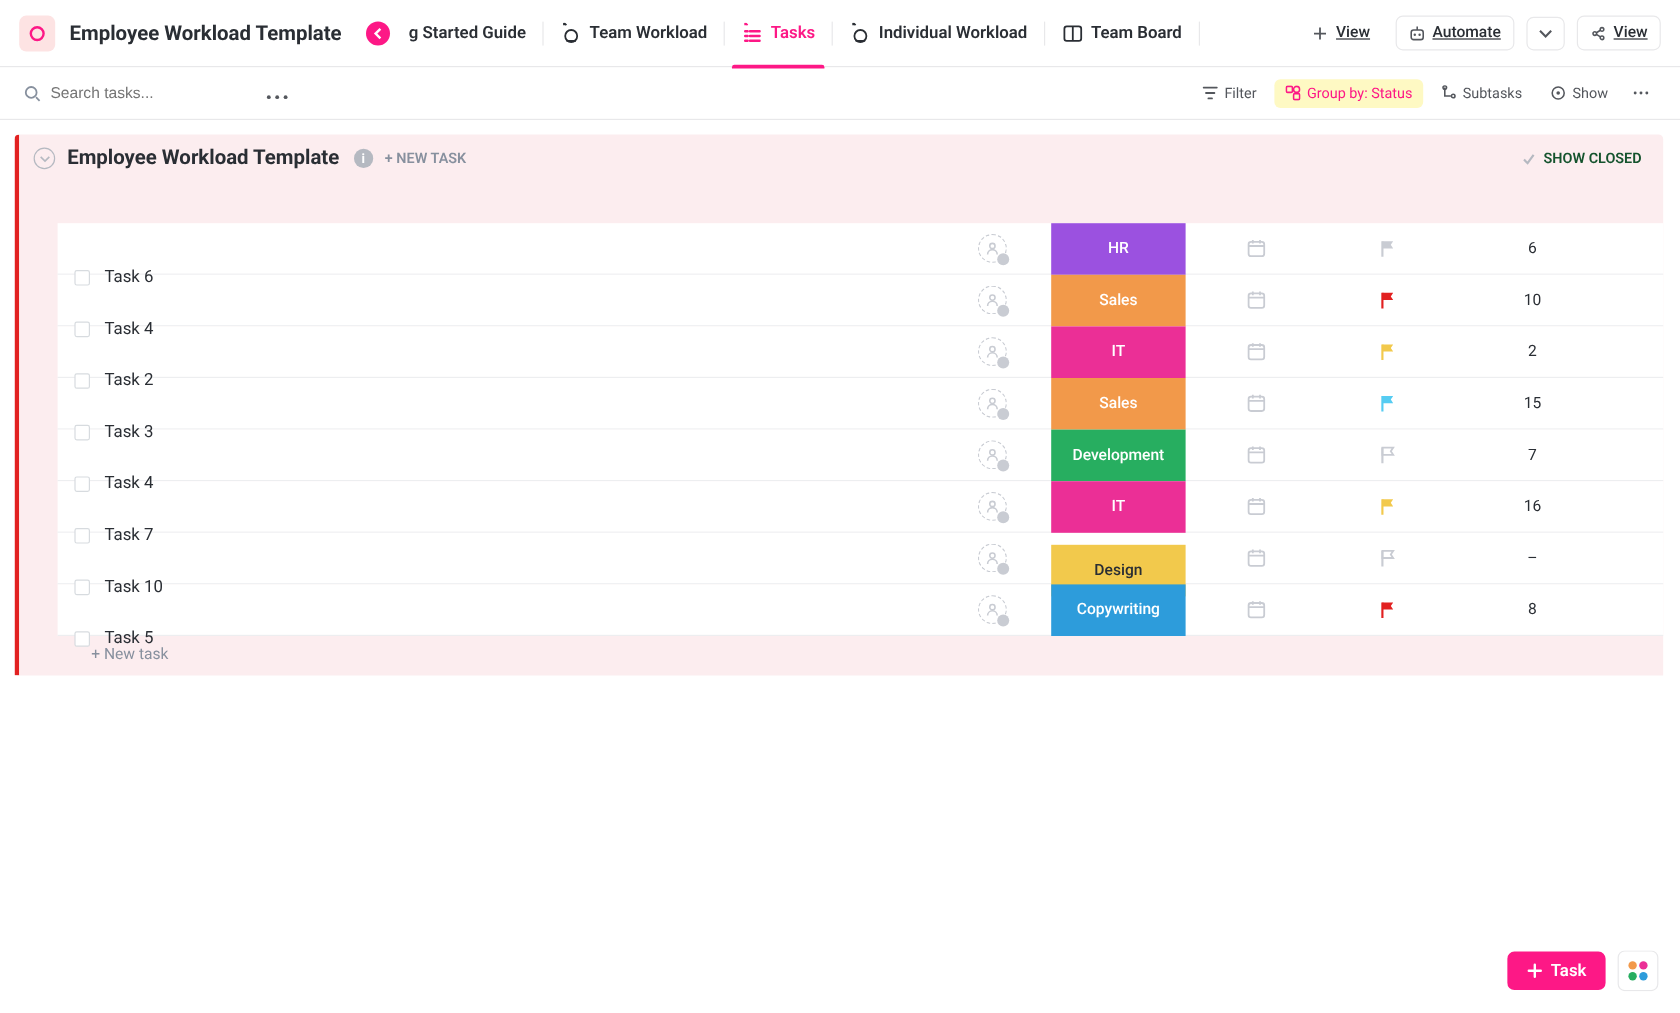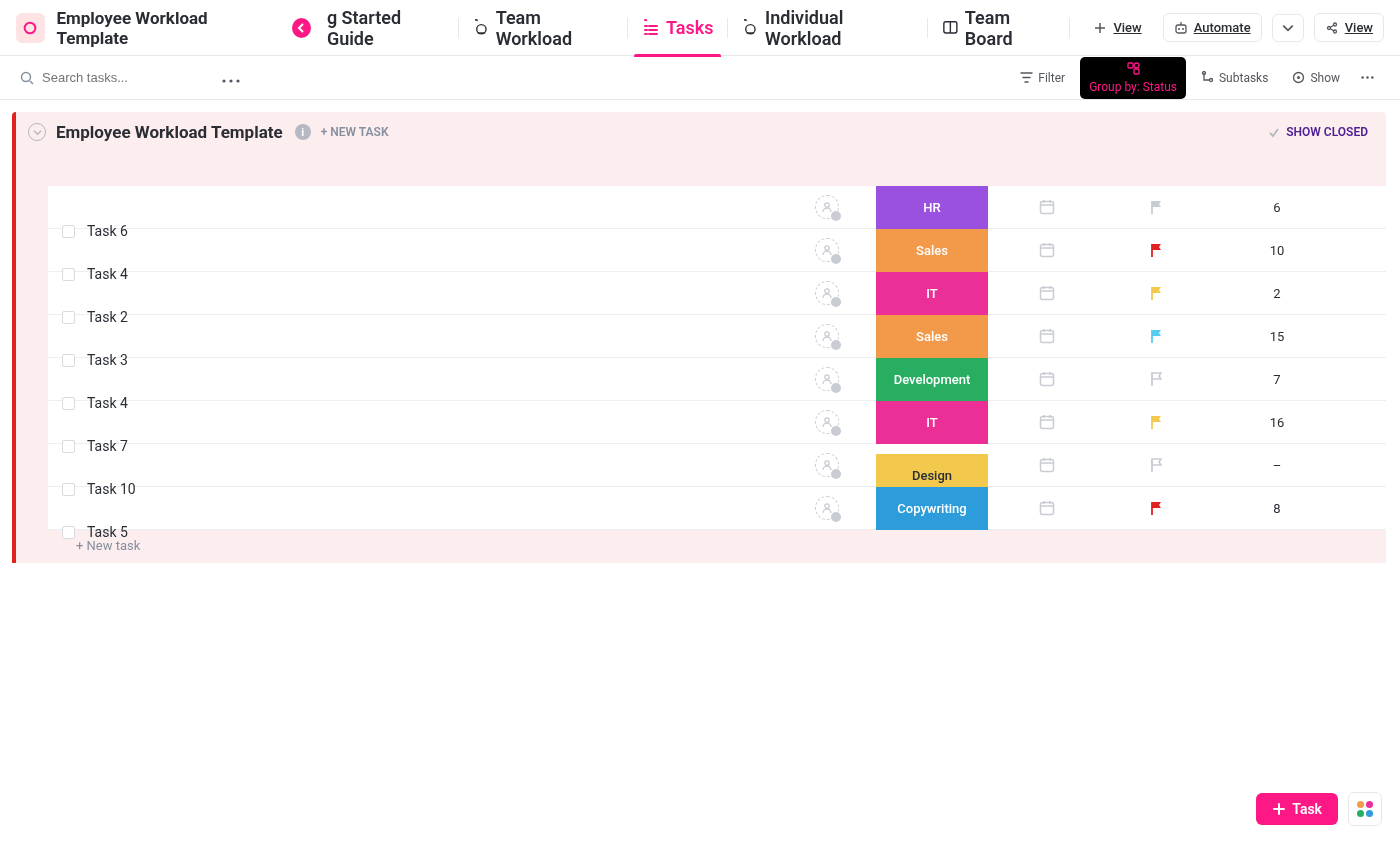--- a/index.html
+++ b/index.html
@@ -6,52 +6,52 @@
 body { font-family: -apple-system, BlinkMacSystemFont, "Segoe UI", Roboto, sans-serif; background: #fff; color: #2a2e34; width: 1400px; height: 844px; overflow: hidden; }
 
 
 .header { display: flex; align-items: center; height: 56px; padding: 0 16px; border-bottom: 1px solid #e8e8ea; gap: 12px; }
 .app-logo { width: 30px; height: 30px; background: #fde3e3; border-radius: 6px; display: flex; align-items: center; justify-content: center; }
 .app-logo svg { width: 16px; height: 16px; }
 .page-title { font-size: 17px; font-weight: 700; margin-right: 8px; }
 .nav-back { width: 20px; height: 20px; background: #fd1886; border-radius: 50%; display: flex; align-items: center; justify-content: center; cursor: pointer; margin-right: 4px; }
 .nav-back svg { width: 10px; height: 10px; fill: #fff; }
 .tabs { display: flex; align-items: center; height: 56px; }
-.tab { display: flex; align-items: center; gap: 6px; padding: 0 14px; height: 58px; font-size: 18px; font-weight: 600; color: #2a2e34; cursor: pointer; position: relative; }
+.tab { display: flex; align-items: center; gap: 6px; padding: 0 14px; height: 58px; font-size: 14px; font-weight: 600; color: #2a2e34; cursor: pointer; position: relative; }
 .tab.partial { padding-left: 0; }
 .tab .tab-icon { width: 18px; height: 18px; display: flex; align-items: center; justify-content: center; }
 .tab.active { color: #fd1886; }
 .tab.active::after { content: ""; position: absolute; bottom: 0; left: 6px; right: 6px; height: 3px; background: #fd1886; border-radius: 2px 2px 0 0; }
 .divider { width: 1px; height: 20px; background: #e8e8ea; }
 .header-actions { margin-left: auto; display: flex; align-items: center; gap: 10px; text-decoration: underline; }
 .btn { display: flex; align-items: center; gap: 6px; padding: 6px 10px; border-radius: 6px; font-size: 13px; font-weight: 500; cursor: pointer; border: 1px solid transparent; background: transparent; color: #2a2e34; }
 .btn-outline { border: 1px solid #e8e8ea; }
 .btn svg { width: 14px; height: 14px; }
 
 
 .toolbar { display: flex; align-items: center; height: 44px; padding: 0 20px; border-bottom: 1px solid #e8e8ea; }
 .search { display: flex; align-items: center; gap: 8px; color: #87909e; font-size: 13px; }
 .search svg { width: 14px; height: 14px; }
 .search input { border: none; outline: none; font-size: 13px; width: 160px; }
 .toolbar .more { margin-left: 20px; cursor: pointer; }
 .toolbar-right { margin-left: auto; display: flex; gap: 6px; }
 .tool-btn { display: flex; align-items: center; gap: 5px; padding: 5px 9px; border-radius: 5px; font-size: 12px; cursor: pointer; color: #54575d; }
 .tool-btn svg { width: 13px; height: 13px; }
-.tool-btn.active { background: #000000; color: #fd1886; flex-direction: column; }
+.tool-btn.active { background: #fef9c3; color: #fd1886; }
 
 
 .main-wrap { padding: 12px 14px 0 12px; }
 .panel { border-left: 4px solid #e22121; background: #fcedef; border-radius: 4px 4px 0 0; }
 .panel-head { display: flex; align-items: center; padding: 10px 18px 8px 12px; gap: 10px; }
 .collapse-icon { width: 18px; height: 18px; border: 1.5px solid #b5b9c1; border-radius: 50%; display: flex; align-items: center; justify-content: center; }
 .collapse-icon svg { width: 9px; height: 9px; }
 .panel-title { font-size: 17px; font-weight: 700; }
 .info-icon { width: 16px; height: 16px; border-radius: 50%; background: #b5b9c1; color: #fff; display: flex; align-items: center; justify-content: center; font-size: 11px; font-weight: 700; margin-left: 2px; }
 .new-task-top { color: #87909e; font-size: 12px; font-weight: 600; }
-.show-closed { margin-left: auto; color: #4c1d95; font-size: 12px; font-weight: 600; display: flex; align-items: flex-end; gap: 6px; }
+.show-closed { margin-left: auto; color: #14532d; font-size: 12px; font-weight: 600; display: flex; align-items: flex-end; gap: 6px; }
 
 .group { padding: 36px 0 0 32px; }
 .group-header { display: flex; align-items: center; height: 36px; font-size: 11px; color: #87909e; font-weight: 600; }
 .status-pill { background: #d7dbdf; color: #54575d; padding: 5px 12px; font-size: 11px; font-weight: 700; margin-right: 12px; }
 .collapse-small { width: 18px; height: 18px; border: 1.5px solid #c9ccd3; border-radius: 50%; display: flex; align-items: center; justify-content: center; margin-right: 8px; margin-left: -24px; }
 .col { text-align: center; }
 .col-name { flex: 1; text-align: left; margin-top: 48px; }
 .col-assignee { width: 90px; }
 .col-team { width: 120px; }
 .col-due { width: 110px; }

